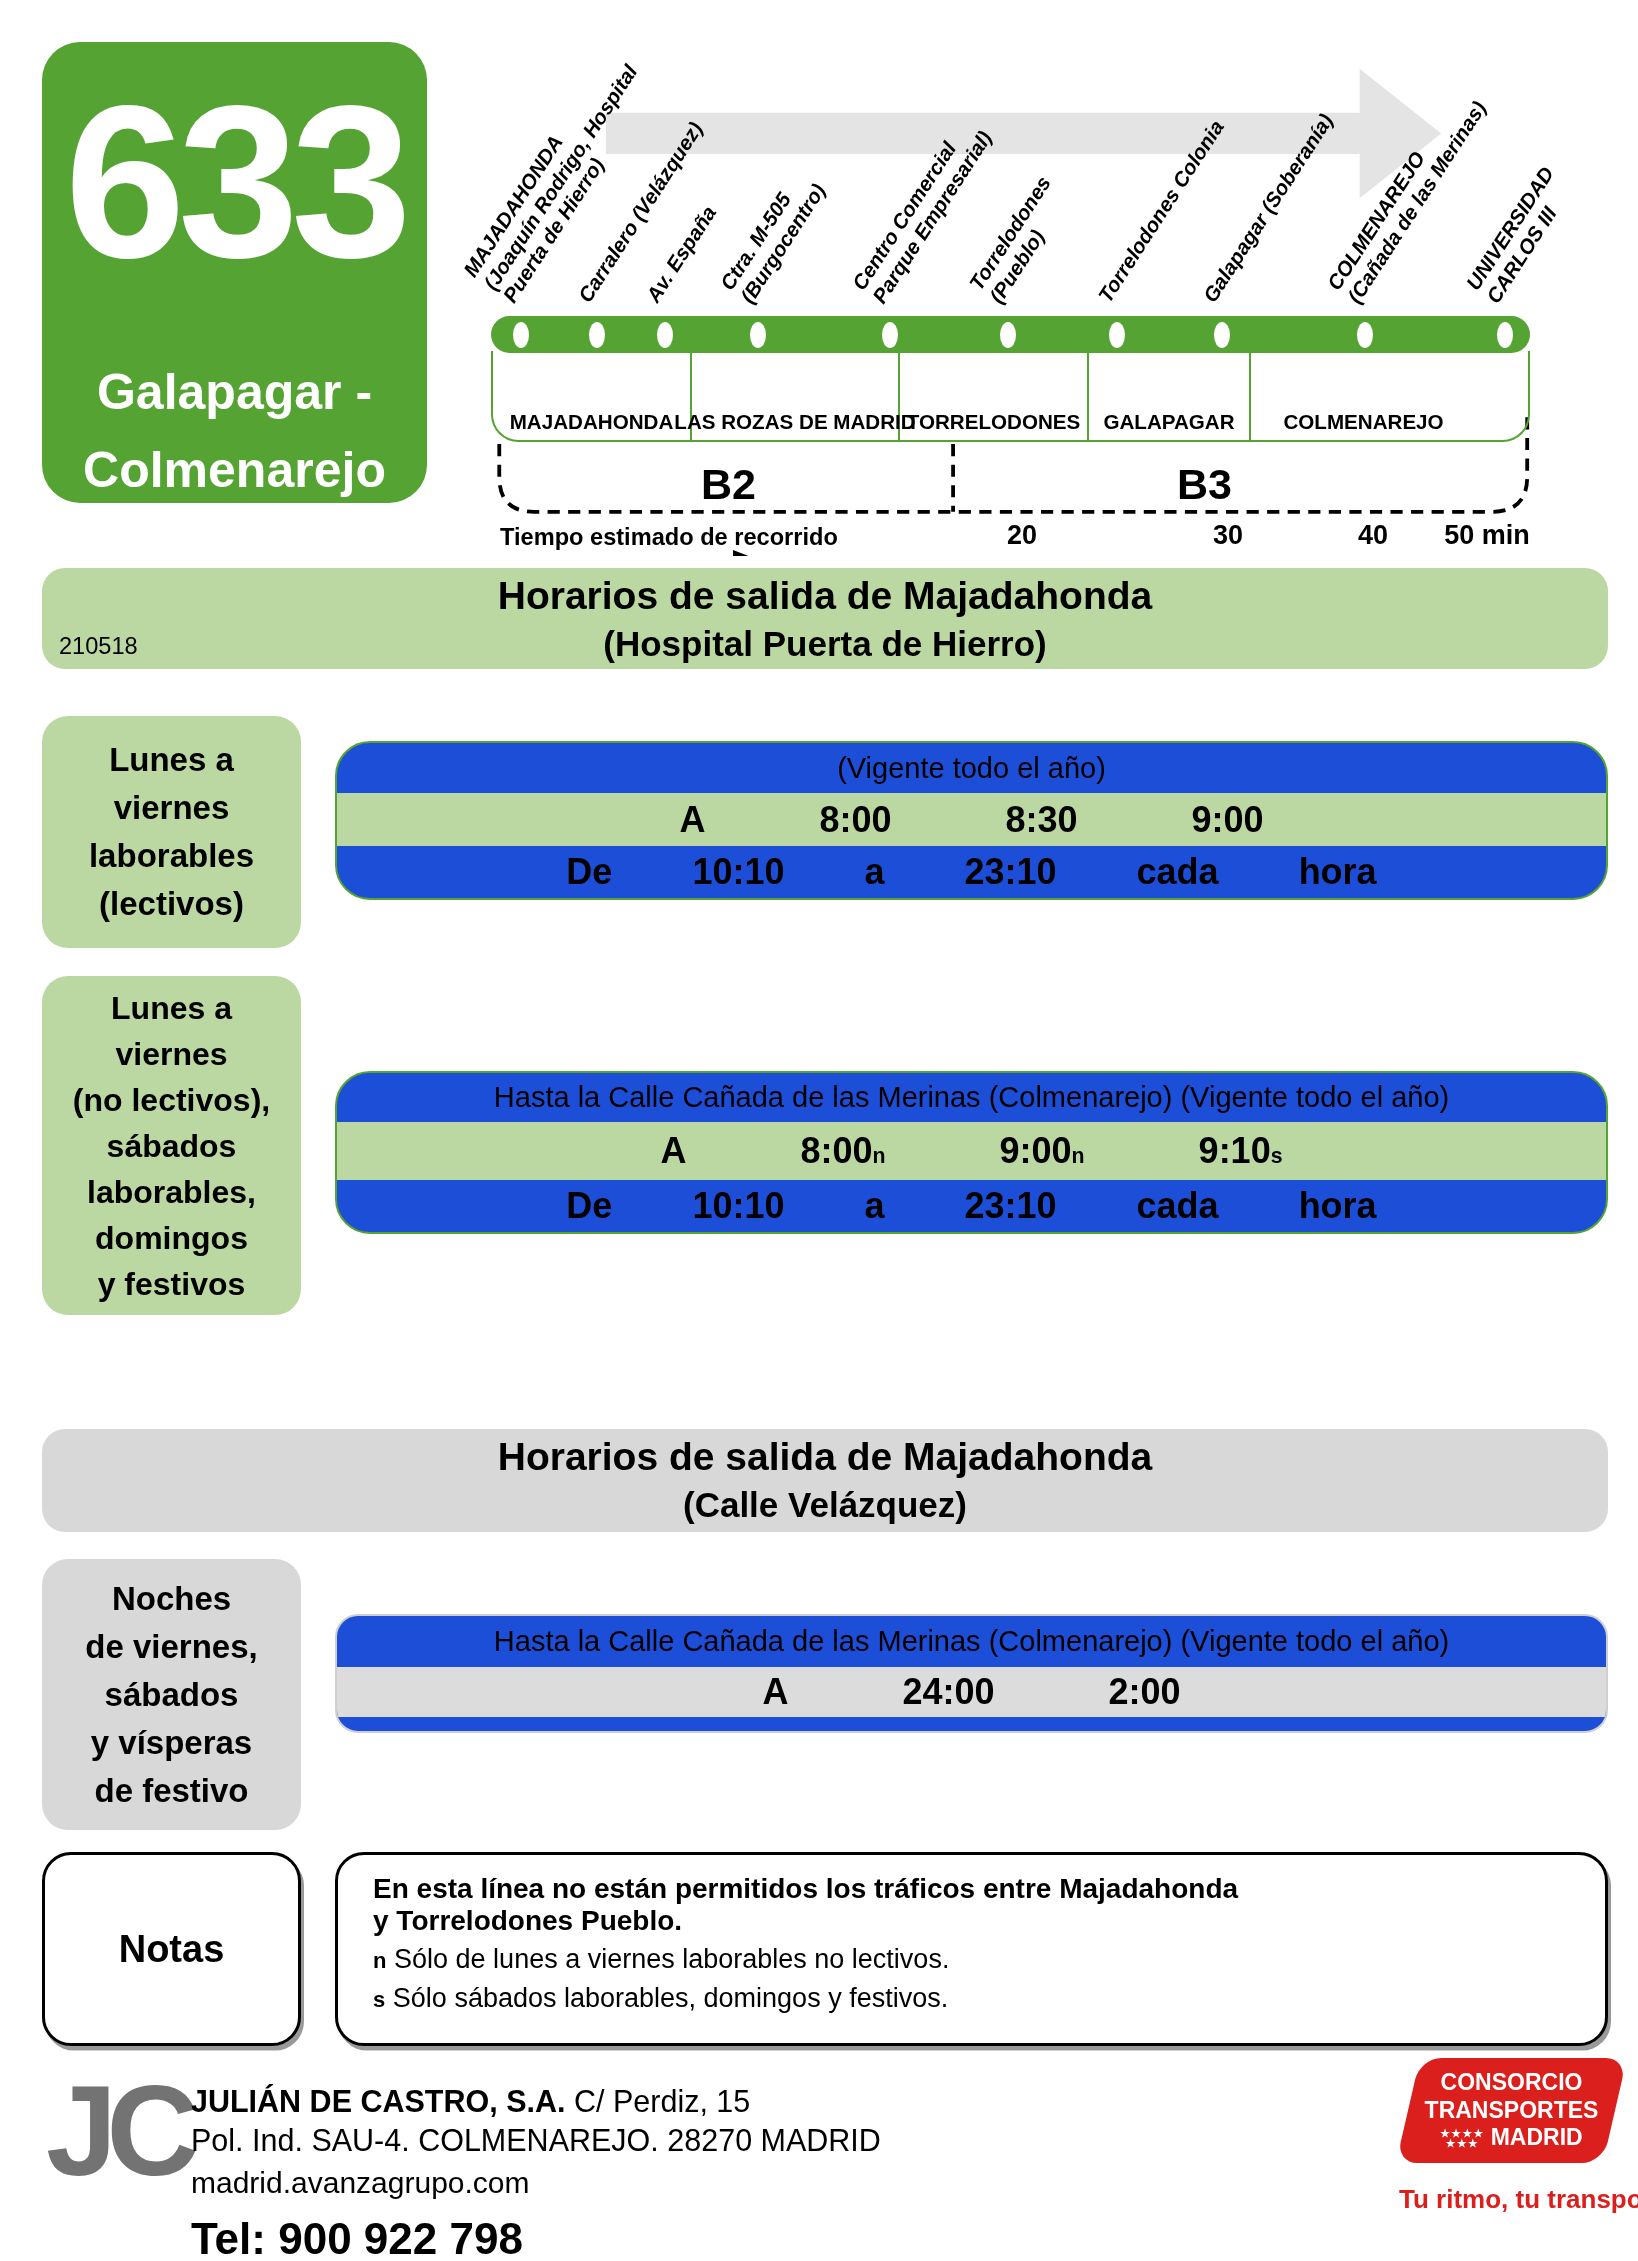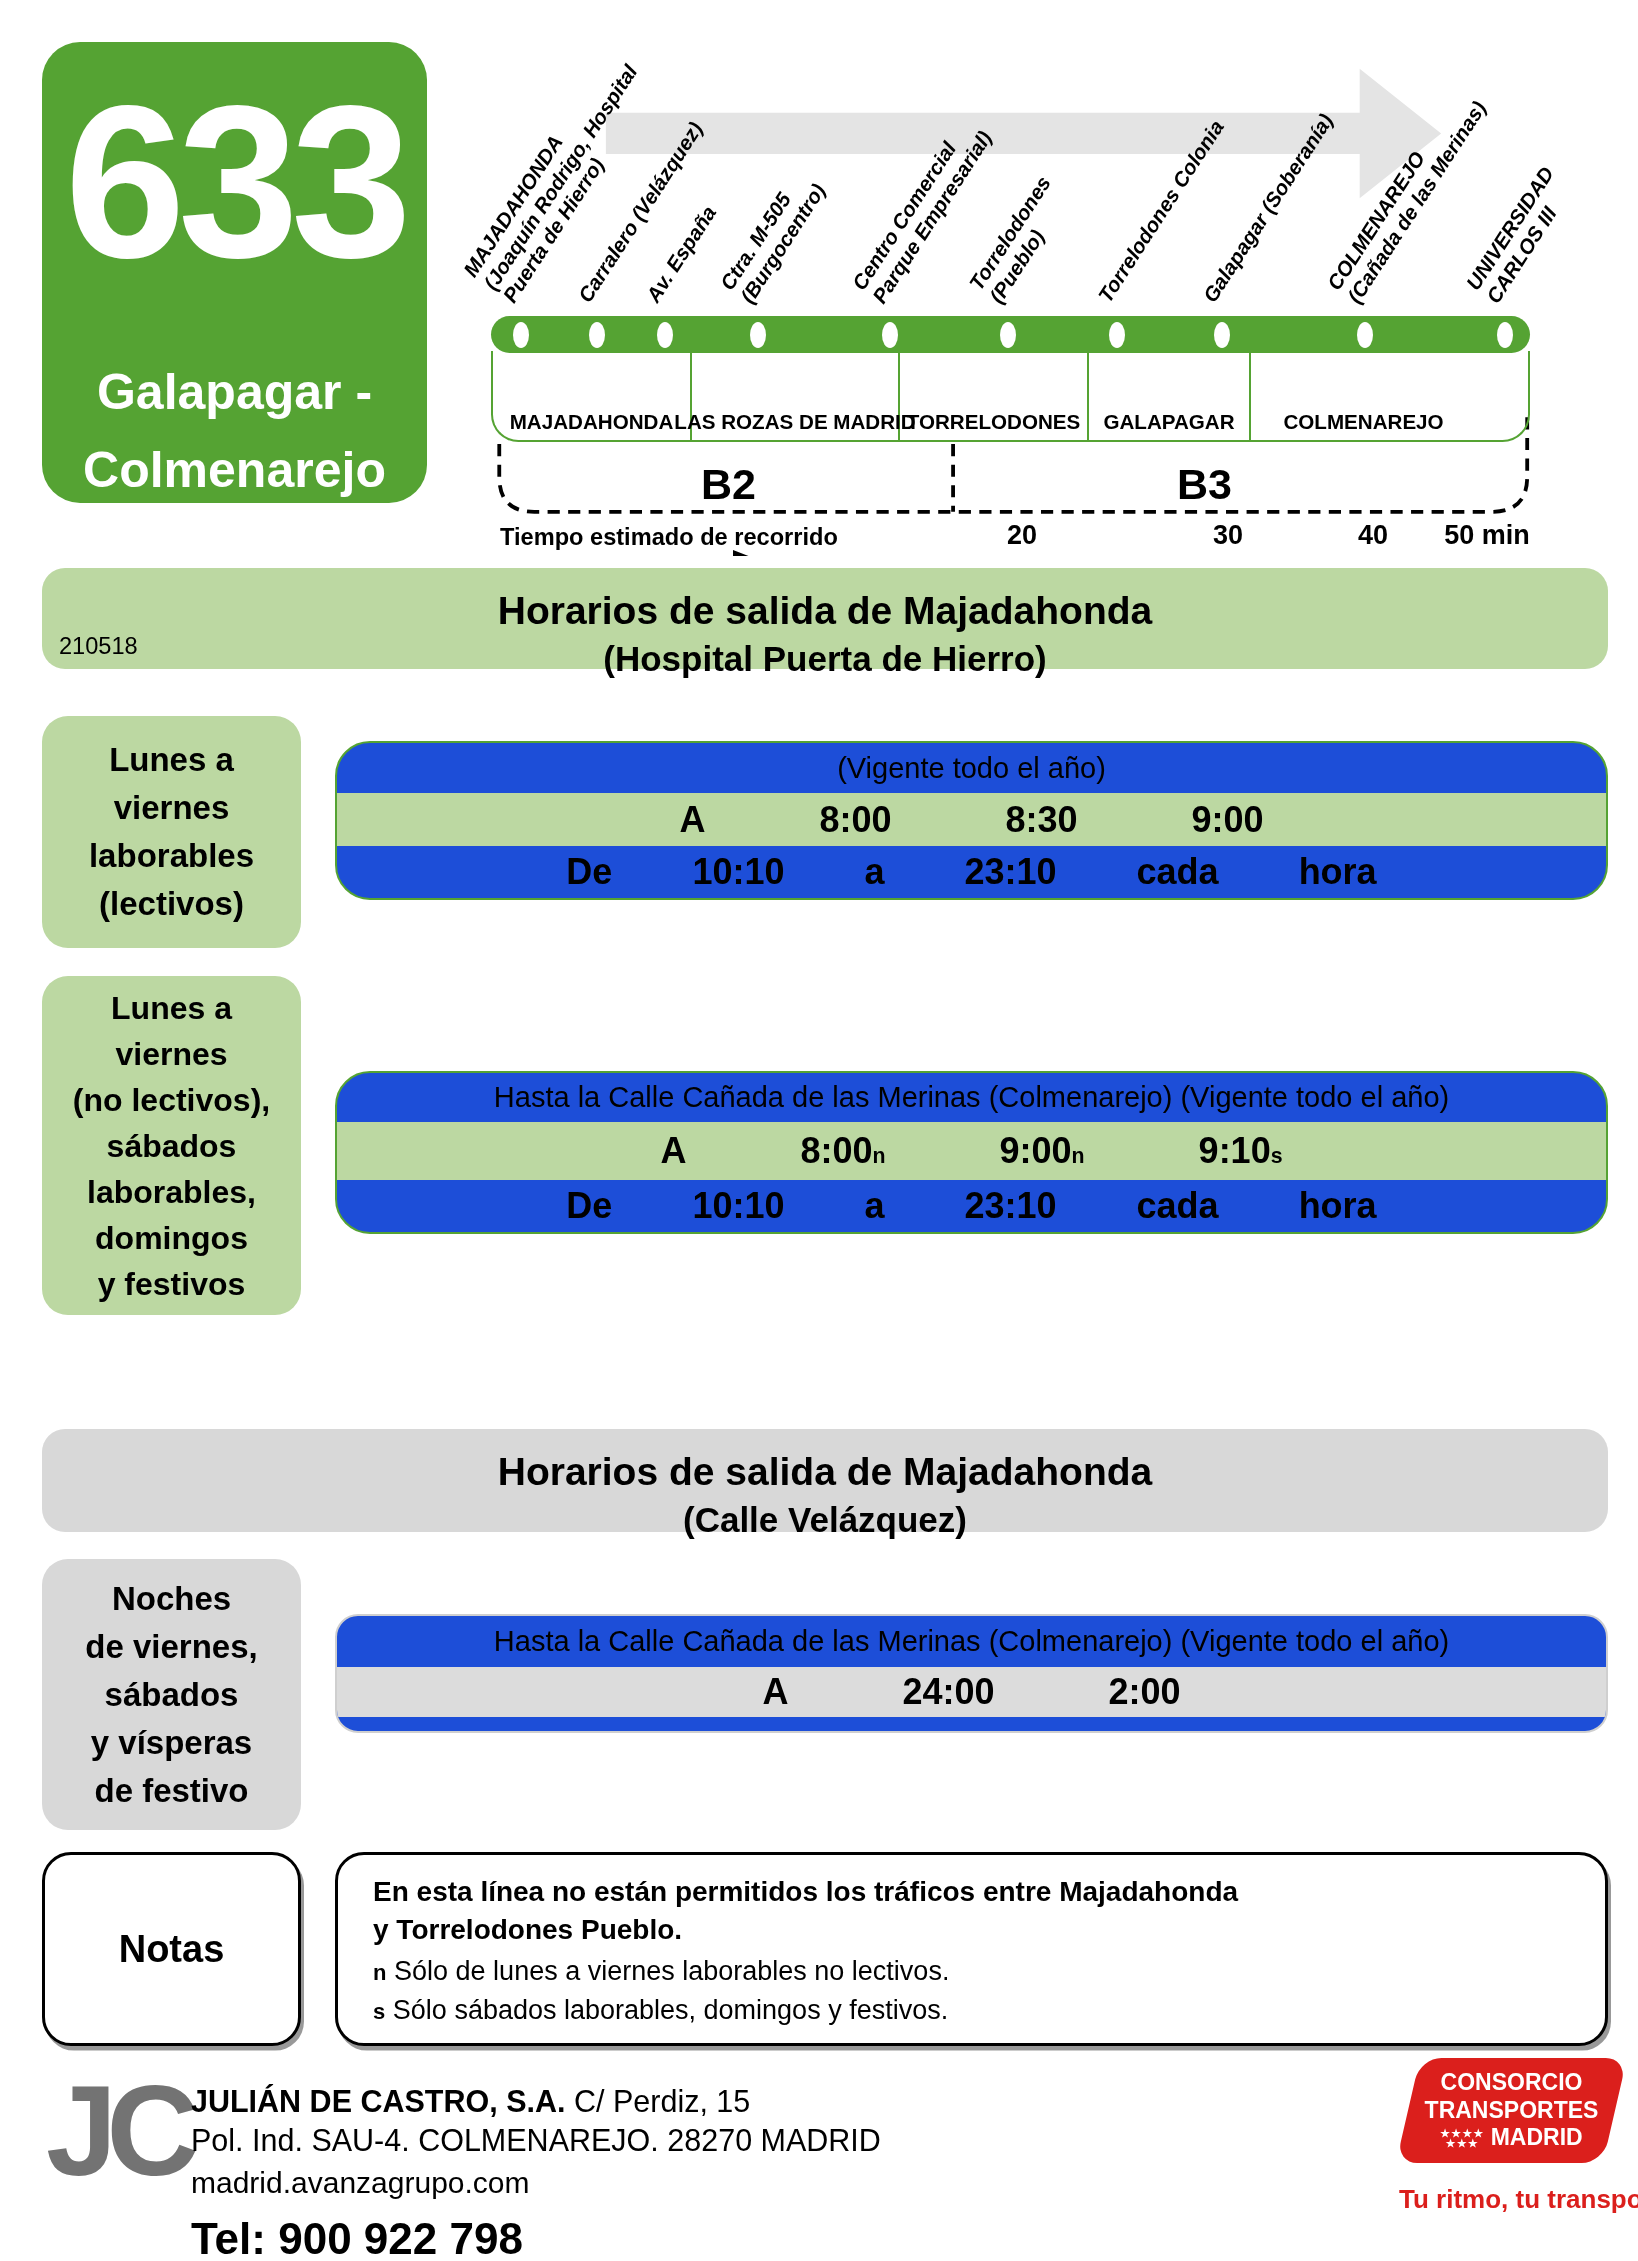--- a/index.html
+++ b/index.html
@@ -23,21 +23,21 @@
     border-radius:0 0 27.4px 27.4px;box-sizing:border-box;display:flex;}
   .zone-cell{border-right:2.3px solid #55A333;display:flex;align-items:flex-end;justify-content:center;
     font-weight:bold;font-size:20.6px;padding-bottom:6.1px;box-sizing:border-box;white-space:nowrap;}
   .zone-cell:last-child{border-right:none;}
   .fare-zone{position:absolute;width:107px;font-size:43px;font-weight:bold;}
   .travel-time{position:absolute;top:497px;width:114px;text-align:center;font-size:27px;font-weight:bold;}
   #tiempo-label{left:43px;top:501px;font-size:23.6px;font-weight:bold;white-space:nowrap;}
 
   
   .band{left:42px;width:1566px;height:101px;border-radius:23px;text-align:center;}
-  .band .t1{font-size:39px;font-weight:bold;padding-top:21px;}
+  .band .t1{font-size:39px;font-weight:bold;padding-top:6px;}
   .band .t2{font-size:35px;font-weight:bold;margin-top:6.1px;}
   #band-hospital{top:568px;background:#BCD8A2;}
   #band-velazquez{top:1429px;background:#D8D8D8;height:103px;}
   #band-code{left:17px;bottom:9.1px;font-size:23.6px;}
 
   
   .day-box{left:42px;width:259px;border-radius:26px;display:flex;align-items:center;justify-content:center;
     text-align:center;font-weight:bold;font-size:33px;line-height:48px;white-space:pre-line;}
   #day1{top:716px;height:232px;background:#BCD8A2;}
   #day2{top:976px;height:339px;background:#BCD8A2;line-height:46px;font-size:32px;}
@@ -59,21 +59,21 @@
   #table2 .r1{height:49px;} #table2 .r2{height:58px;} #table2 .r3{height:52px;}
   #table3{top:1614px;border:2.3px solid #CFCFCF;border-radius:23px;}
   #table3 .r1{height:51px;} #table3 .r2{height:50px;} #table3 .r4{height:13.7px;}
 
   
   .note-box{top:1852px;background:#fff;border:3.8px solid #000;border-radius:29px;
     box-shadow:3px 4.6px 0 rgba(0,0,0,0.40);box-sizing:border-box;}
   #notas-label{left:42px;width:259px;height:194px;display:flex;align-items:center;justify-content:center;
     font-size:38px;font-weight:bold;}
   #notas-body{left:335px;width:1273px;height:194px;padding:18.3px 30.5px 0 35px;}
-  #notas-main{font-size:28px;font-weight:bold;line-height:38px;white-space:pre-line;}
+  #notas-main{font-size:28px;font-weight:bold;line-height:32px;white-space:pre-line;}
   .nota-item{font-size:27px;margin-top:4.6px;line-height:35px;}
   .nota-item sup{font-size:22px;font-weight:bold;vertical-align:30%;line-height:0;margin-right:7.6px;}
 
   
   #jc-logo{left:46px;top:2067px;font-size:128px;font-weight:bold;color:#737373;letter-spacing:-10.7px;line-height:1;}
   #company{left:191px;top:2082px;font-size:30.5px;line-height:39px;}
   #company .bold{font-weight:bold;}
   #company-web{margin-top:3px;font-size:30px;}
   #company-tel{margin-top:17px;font-size:44px;font-weight:bold;}
 

